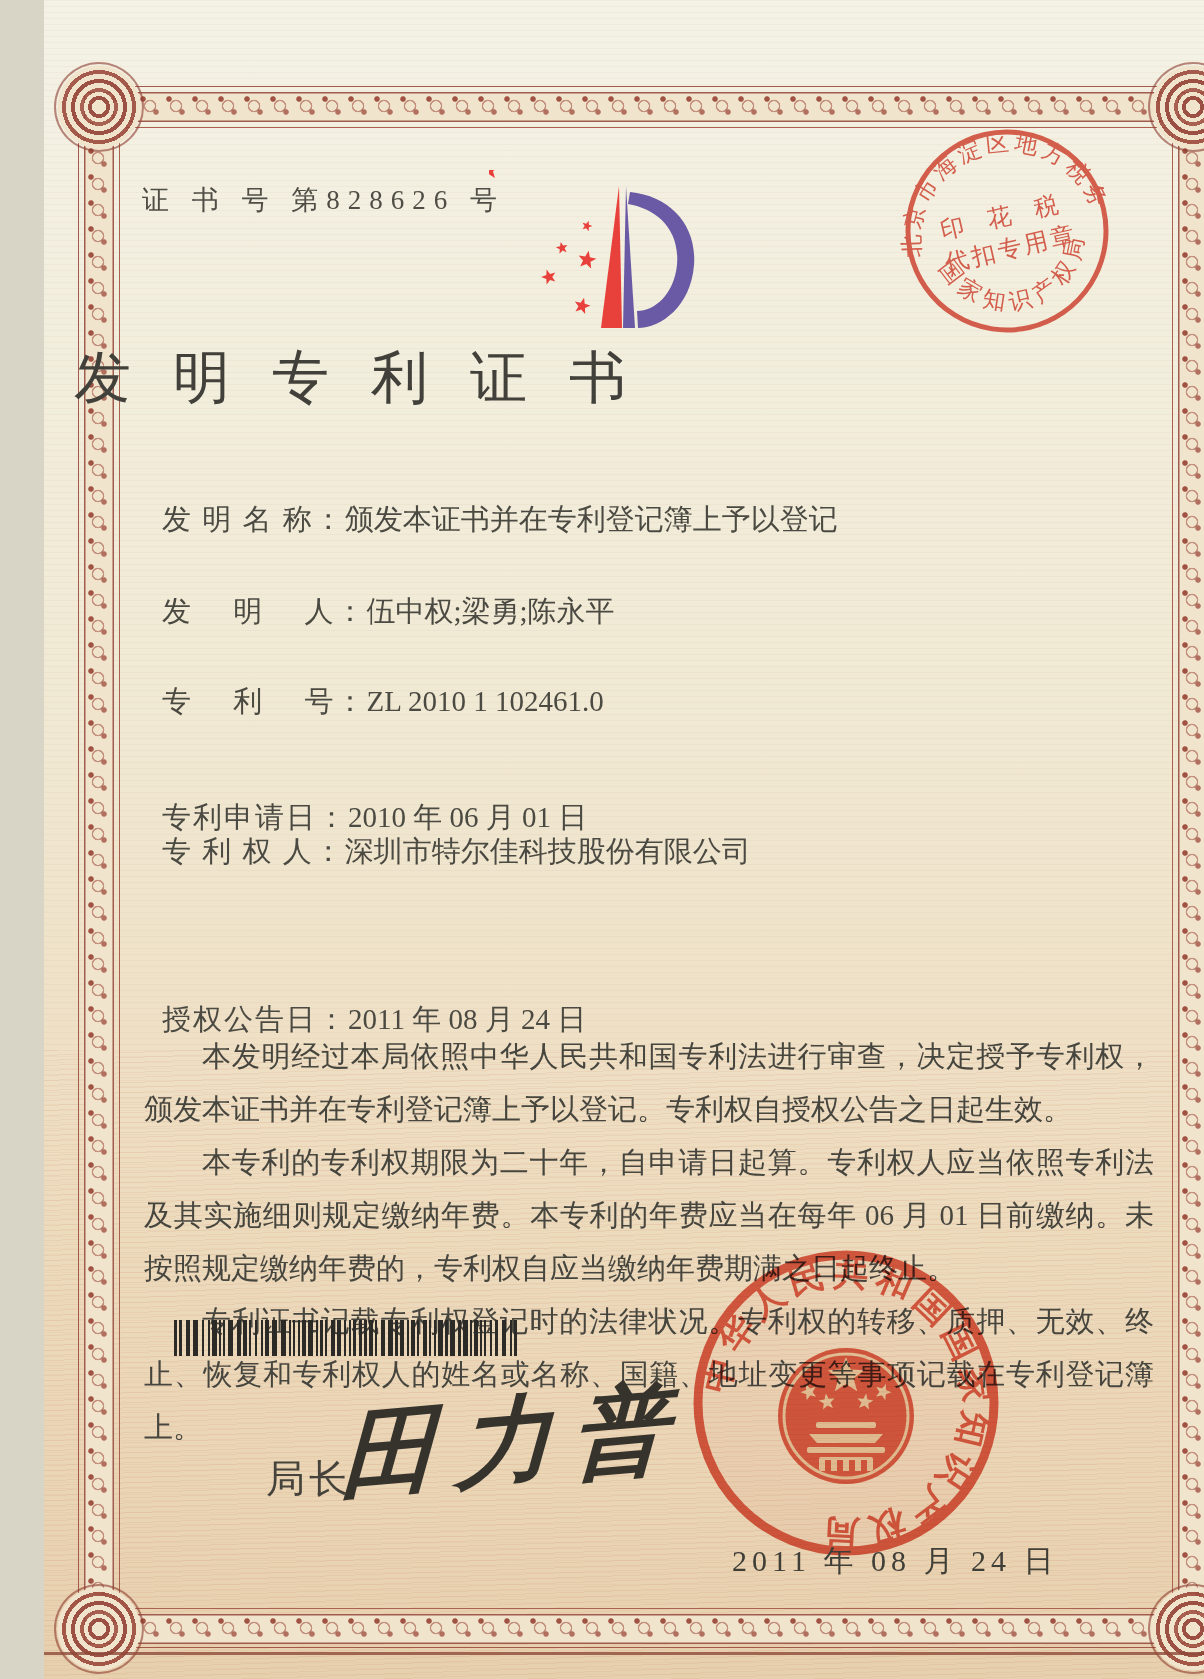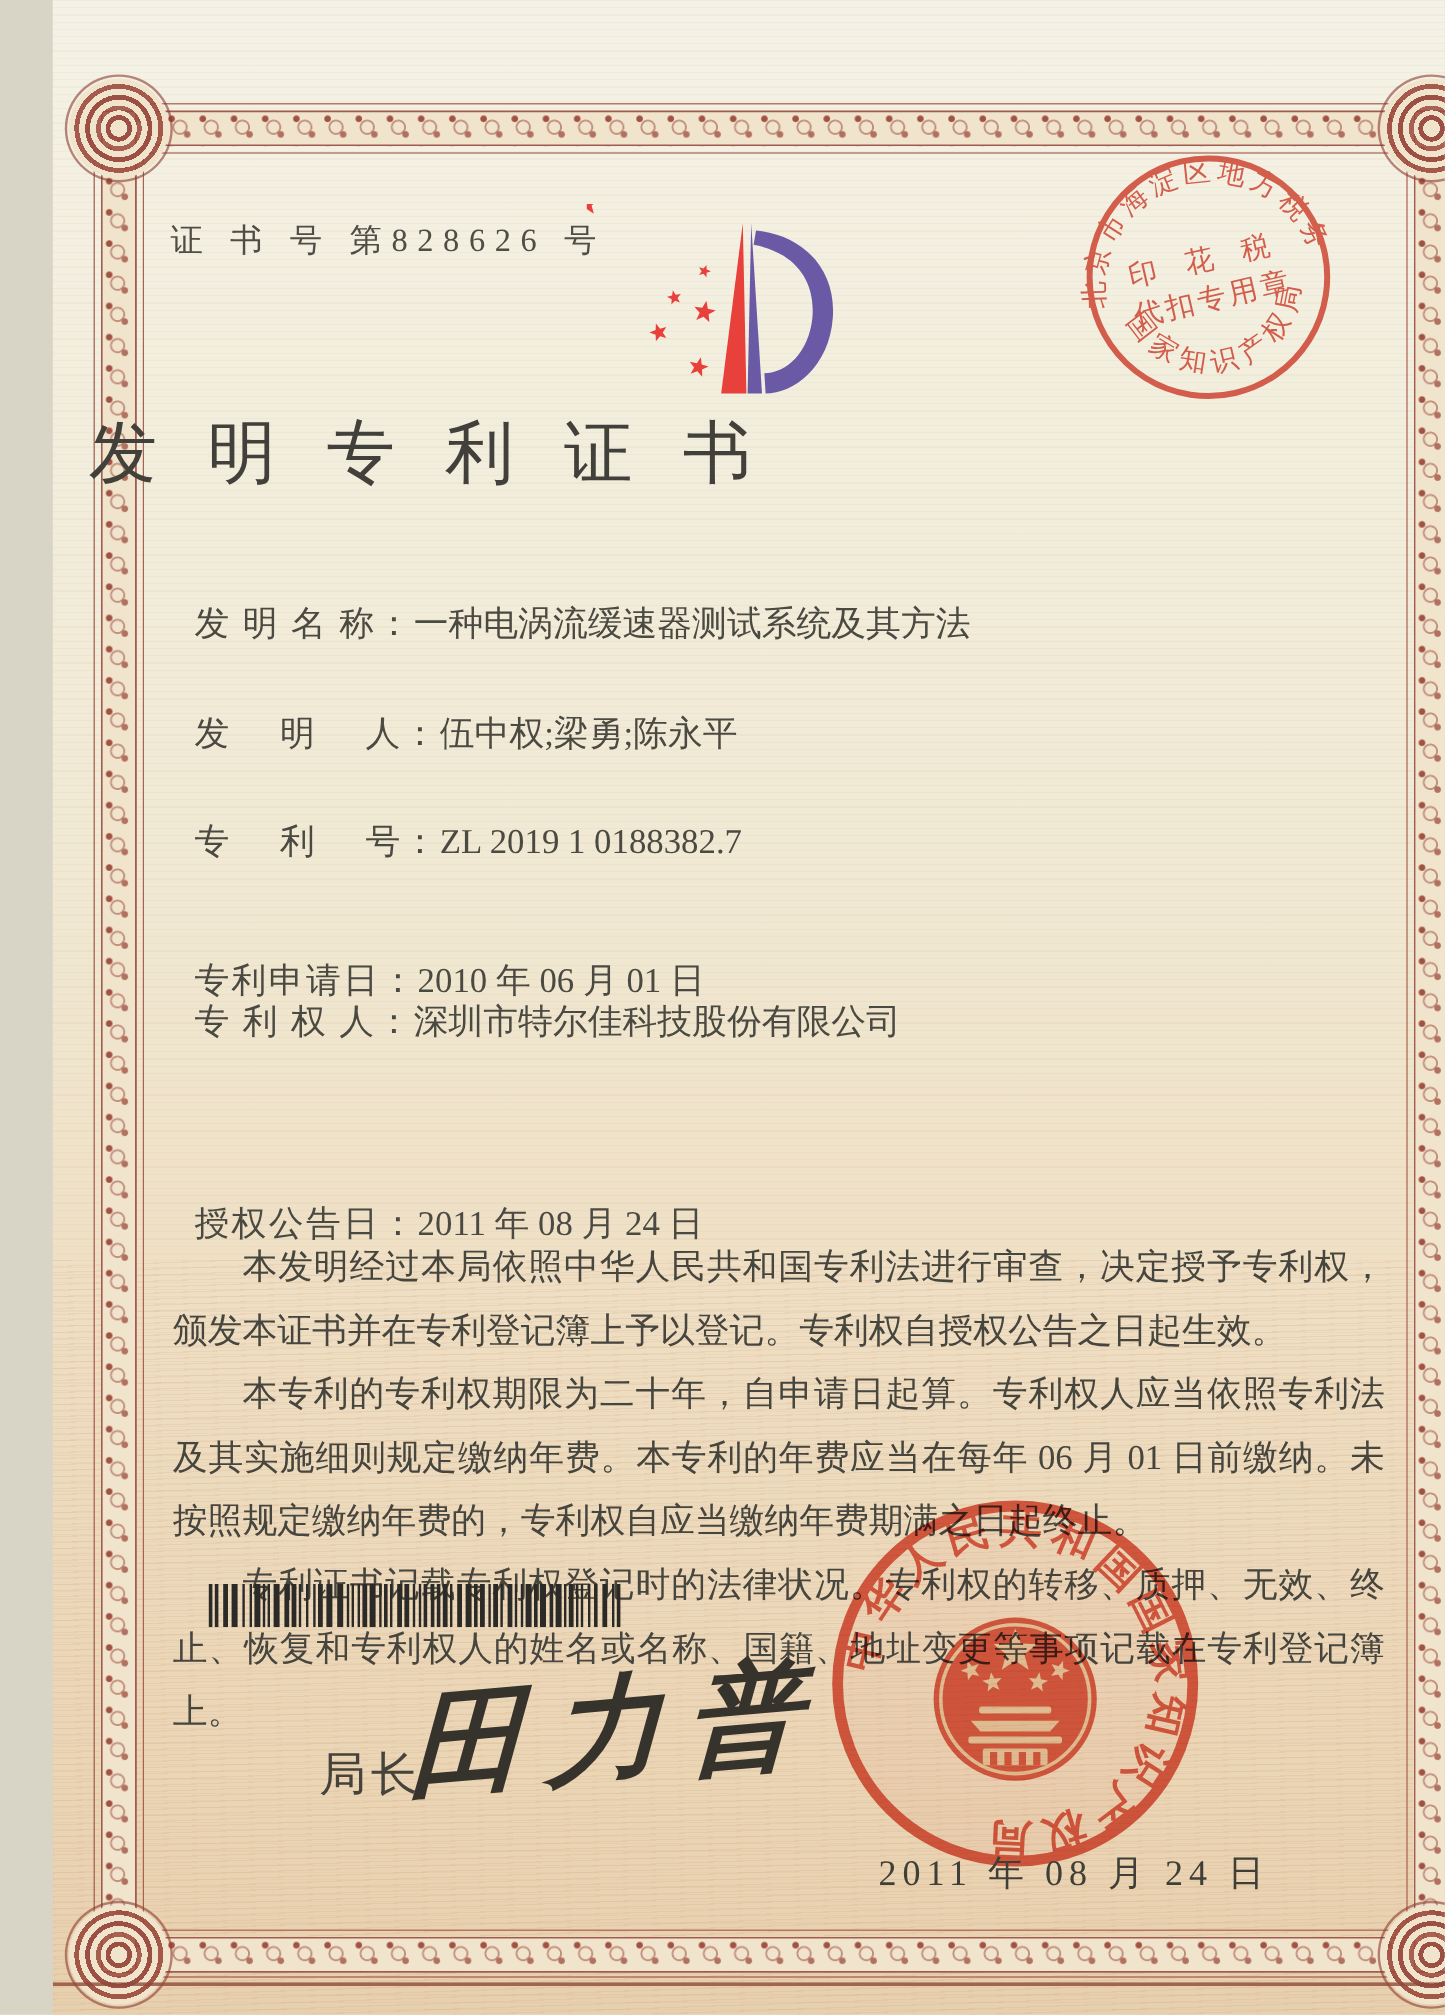--- a/index.html
+++ b/index.html
@@ -118,27 +118,27 @@
       <text font-size="23" fill="#cf4a38" letter-spacing="6" font-family="Liberation Serif, serif">
         <textPath href="#arcBot" startOffset="18">国家知识产权局</textPath>
       </text>
     </svg>
   </div>
 
   <div class="title">发明专利证书</div>
 
   <div class="fields">
     <div class="field-row f0">
-      <span class="lbl">发 明 名 称：</span><span class="val">一种电涡流缓速器测试系统及其方法</span>
+      <span class="lbl">发 明 名 称：</span><span class="val">颁发本证书并在专利登记簿上予以登记</span>
     </div>
     <div class="field-row f1">
       <span class="lbl">发　 明　 人：</span><span class="val">伍中权;梁勇;陈永平</span>
     </div>
     <div class="field-row f2">
-      <span class="lbl">专　 利　 号：</span><span class="val">ZL 2019 1 0188382.7</span>
+      <span class="lbl">专　 利　 号：</span><span class="val">ZL 2010 1 102461.0</span>
     </div>
     <div class="field-row f3">
       <span class="lbl">专利申请日：</span><span class="val">2010 年 06 月 01 日</span>
     </div>
     <div class="field-row f4">
       <span class="lbl">专 利 权 人：</span><span class="val">深圳市特尔佳科技股份有限公司</span>
     </div>
     <div class="field-row f5">
       <span class="lbl">授权公告日：</span><span class="val">2011 年 08 月 24 日</span>
     </div>

